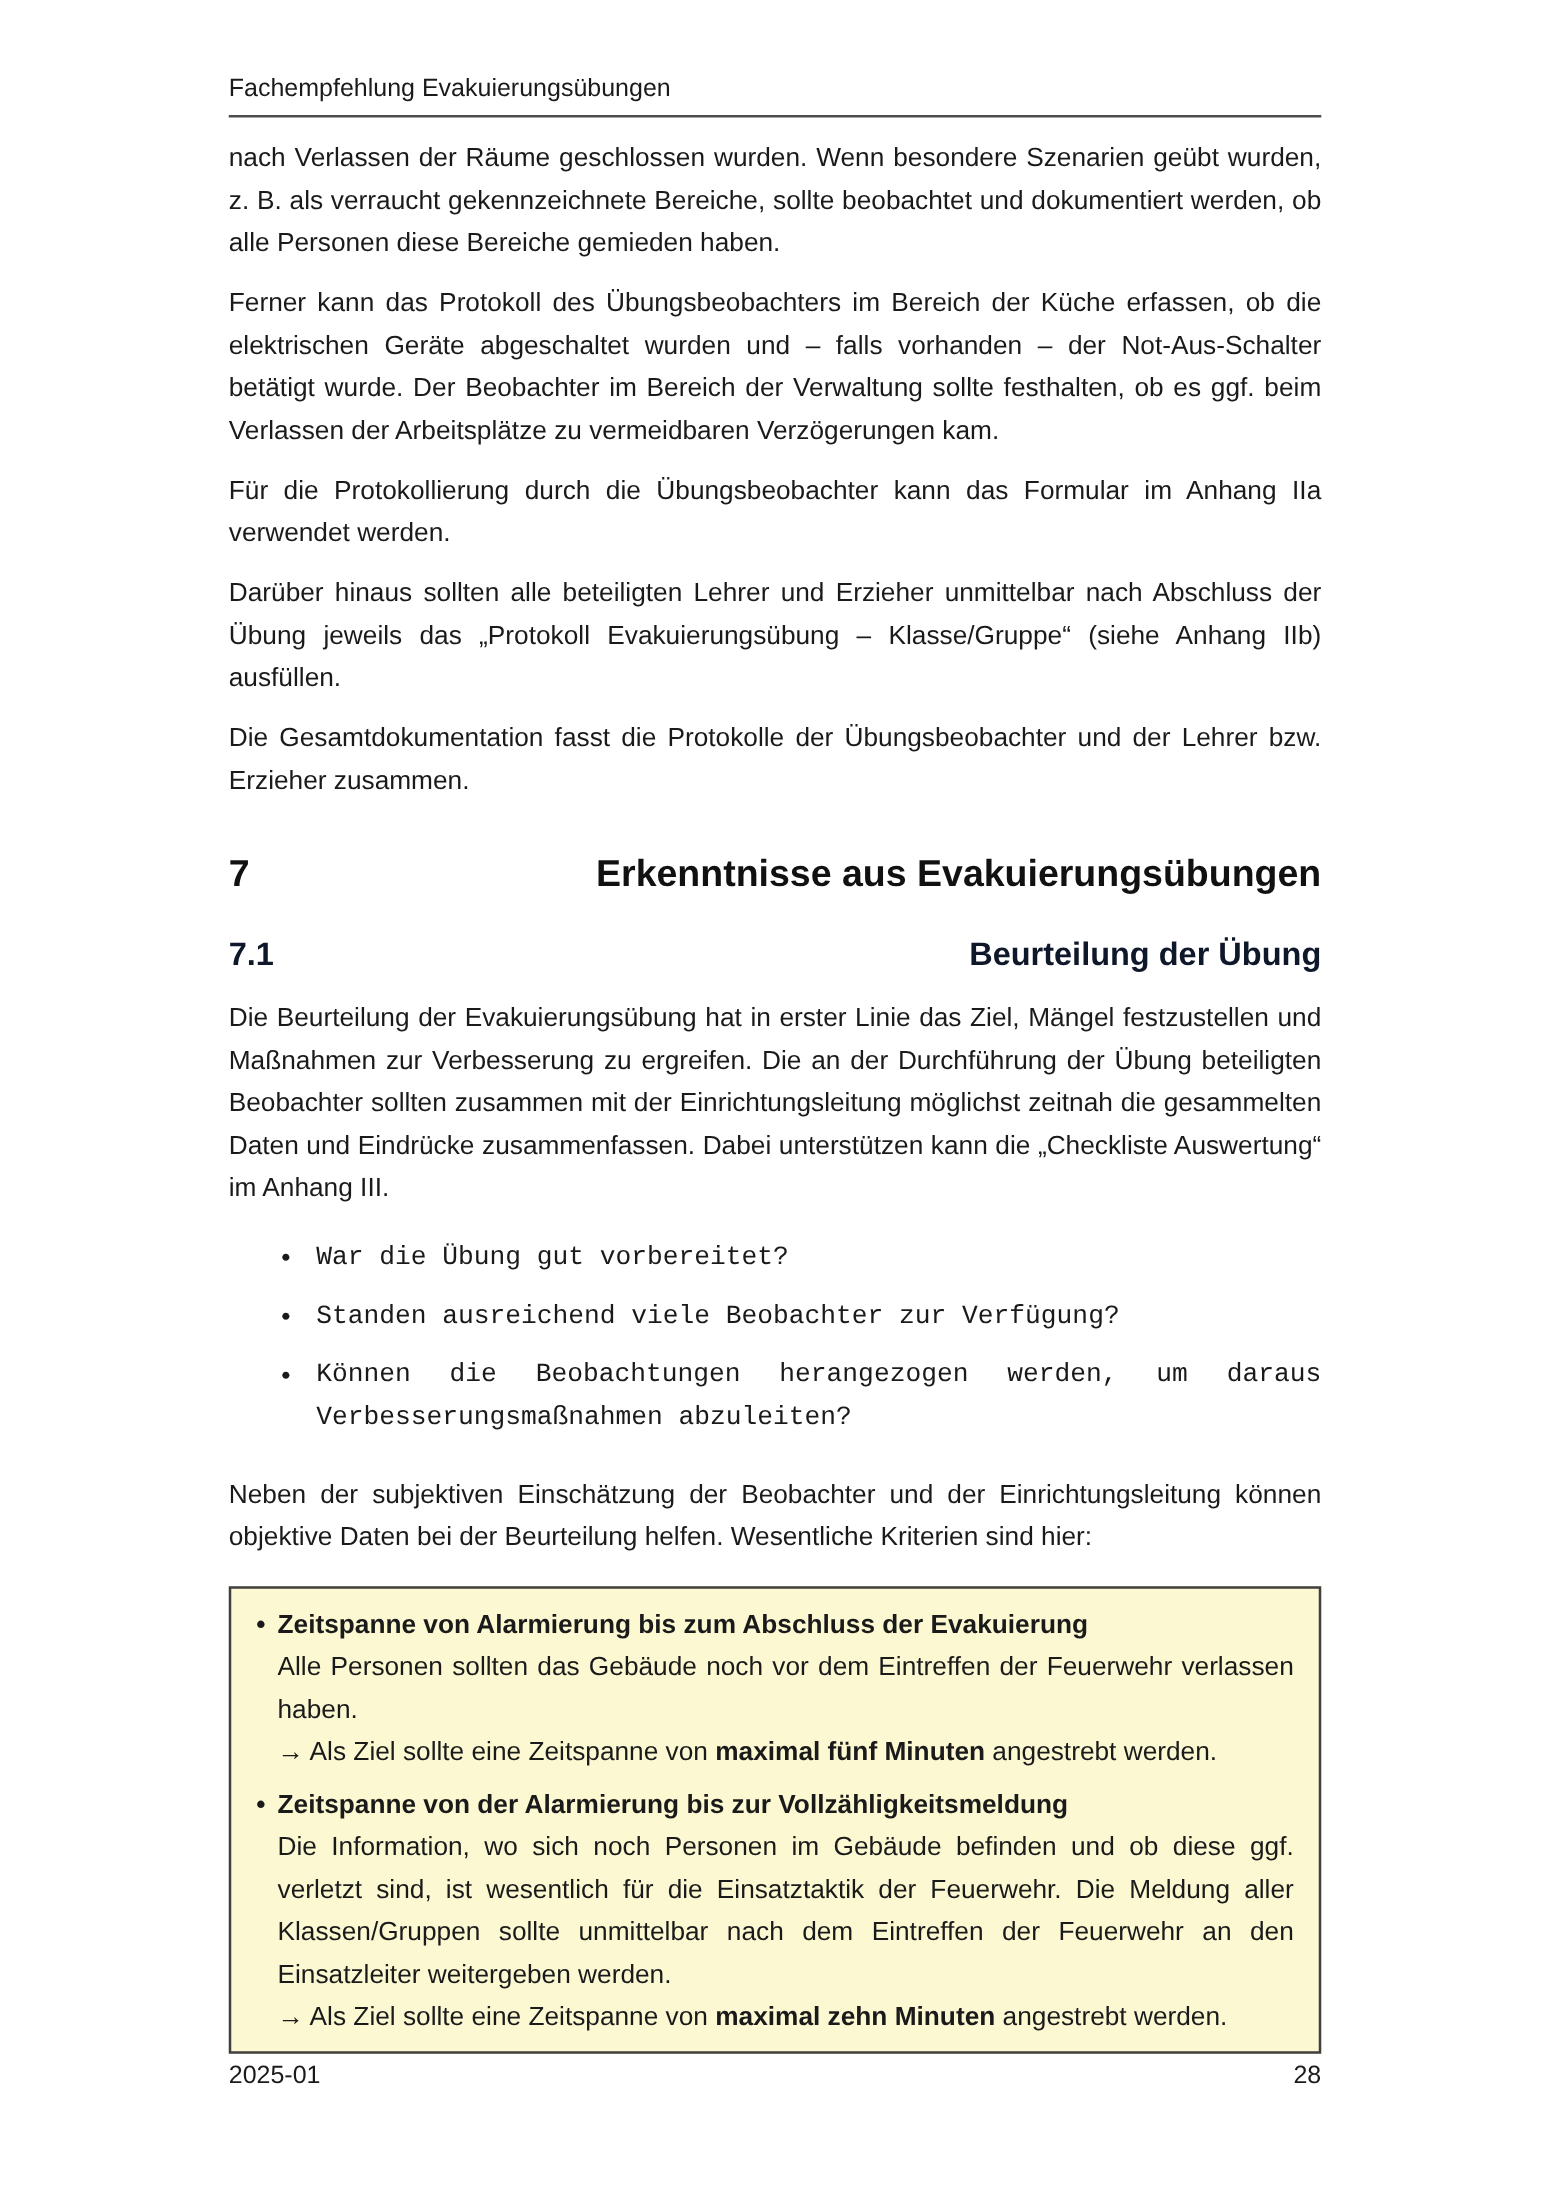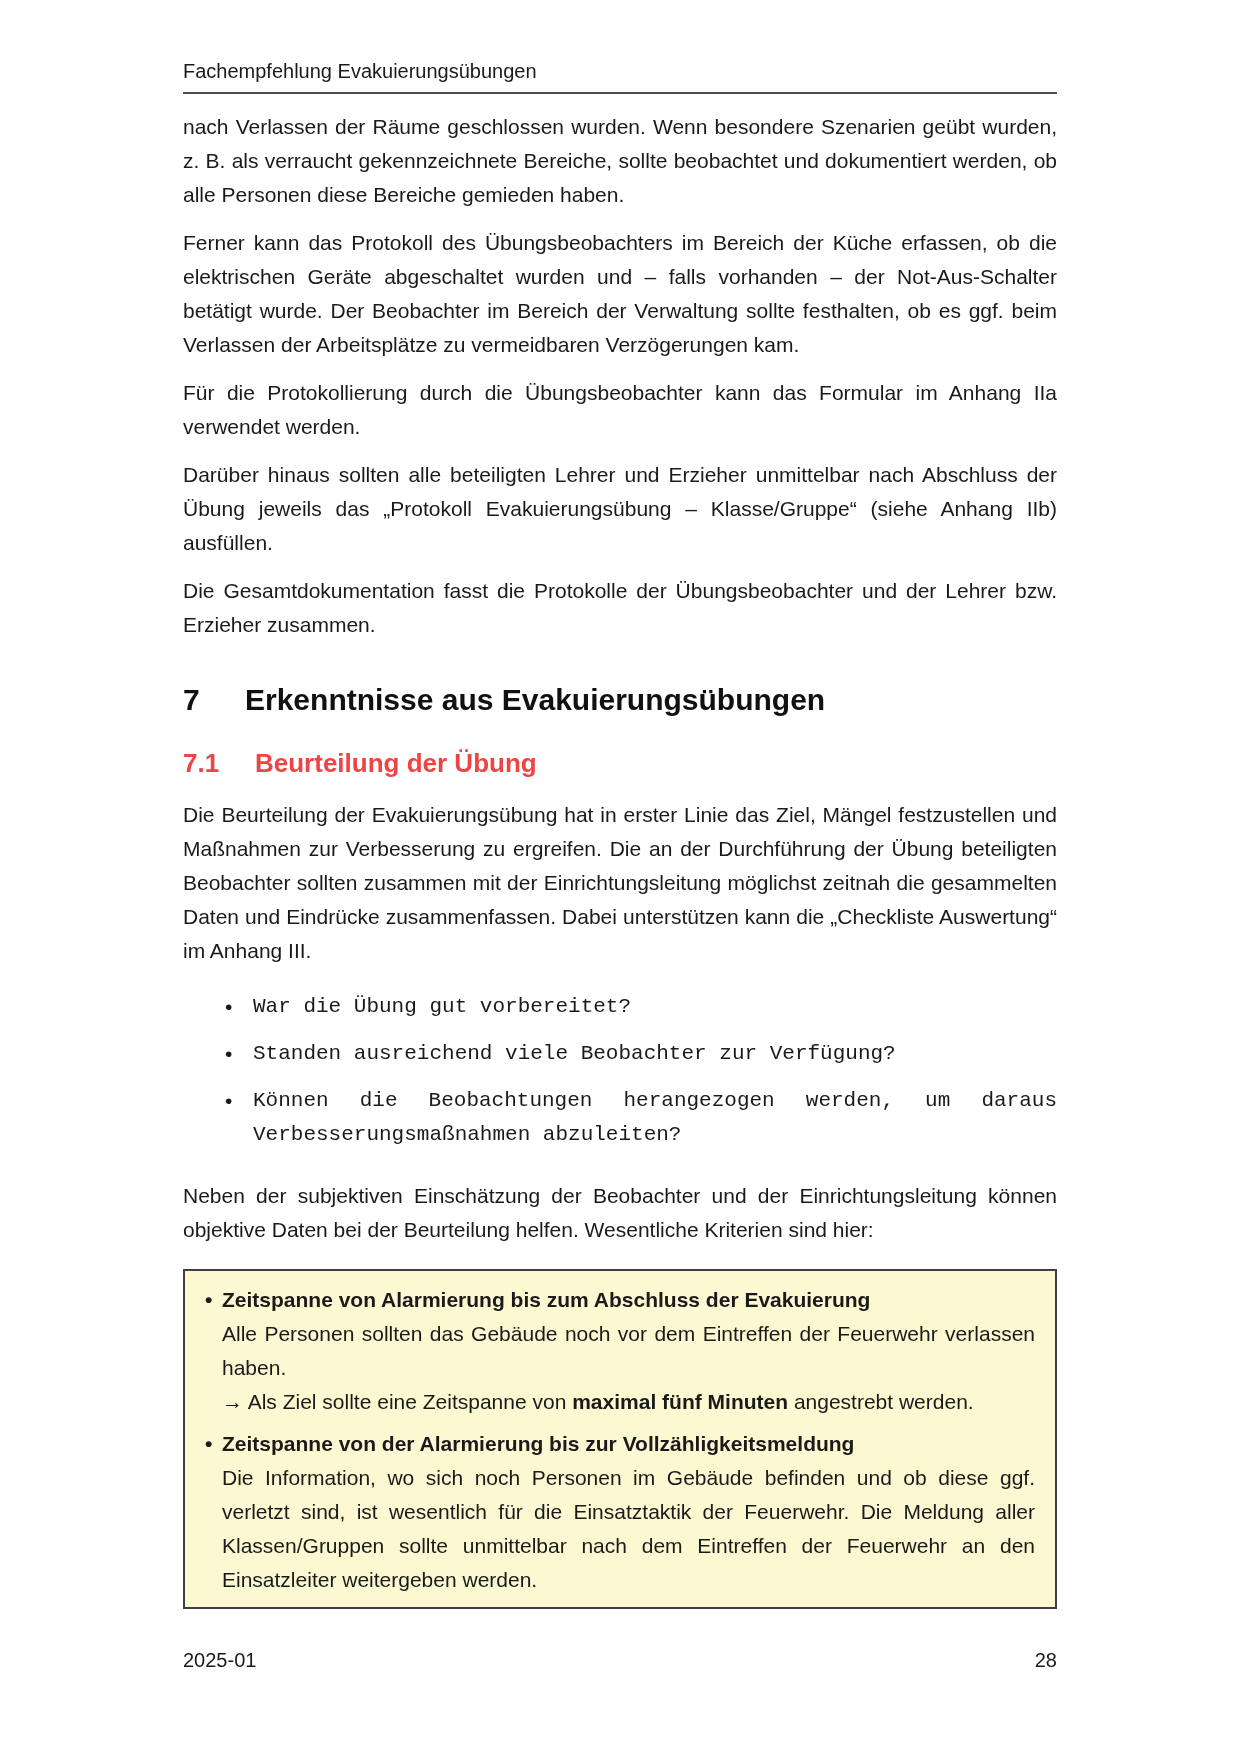--- a/index.html
+++ b/index.html
@@ -1,15 +1,15 @@
 <!DOCTYPE html>
 <html lang="de"><head>
 <meta charset="utf-8">
 <style>
-  * { box-sizing: border-box; }
+  * { box-sizing: border-box; justify-content: space-between; }
   html, body { margin: 0; padding: 0; }
   body {
     width: 1240px; height: 1753px;
     background: #ffffff;
     color: #1a1a1a;
     font-family: "Liberation Sans", sans-serif;
   }
   .page {
     width: 1240px; height: 1753px;
     padding: 58px 183px 0 183px;
@@ -32,21 +32,21 @@
   
   .h-sec {
     display: flex; align-items: baseline;
     font-size: 30px; font-weight: bold; line-height: 40px;
     margin: 24px 0 0 0; color: #111;
   }
   .h-sec .num { width: 62px; flex: none; }
   .h-sub {
     display: flex; align-items: baseline;
     font-size: 26px; font-weight: bold; line-height: 34px;
-    margin: 26px 0 18px 0; color: #ef4444;
+    margin: 26px 0 18px 0; color: #0f172a;
   }
   .h-sub .num { width: 72px; flex: none; }
   
   .blist { margin: 8px 0 14px 0; }
   .blist .li { display: flex; margin: 0 0 13px 0; font-size: 21px; line-height: 34px; }
   .blist .marker { flex: none; margin-left: 42px; width: 28px; }
   .blist .btxt { flex: 1; text-align: justify; font-family: Liberation Mono, monospace; }
   
   .hbox {
     border: 2px solid #3f3f3f;
@@ -121,20 +121,21 @@
         <p class="htitle">Zeitspanne von Alarmierung bis zum Abschluss der Evakuierung</p>
         <p class="hbody">Alle Personen sollten das Gebäude noch vor dem Eintreffen der Feuerwehr verlassen haben.</p>
         <p class="hgoal"><span>→ Als Ziel sollte eine Zeitspanne von </span><b>maximal fünf Minuten</b><span> angestrebt werden.</span></p>
       </div>
     </div>
     <div class="hitem">
       <span class="marker">•</span>
       <div class="hcontent">
         <p class="htitle">Zeitspanne von der Alarmierung bis zur Vollzähligkeitsmeldung</p>
         <p class="hbody">Die Information, wo sich noch Personen im Gebäude befinden und ob diese ggf. verletzt sind, ist wesentlich für die Einsatztaktik der Feuerwehr. Die Meldung aller Klassen/Gruppen sollte unmittelbar nach dem Eintreffen der Feuerwehr an den Einsatzleiter weitergeben werden.</p>
+        <p class="hgoal"><span>→ Als Ziel sollte eine Zeitspanne von </span><b>maximal zehn Minuten</b><span> angestrebt werden.</span></p>
       </div>
     </div>
   </div>
 
   <div class="doc-footer">
     <span>2025-01</span>
     <span>28</span>
   </div>
 
 </div>

